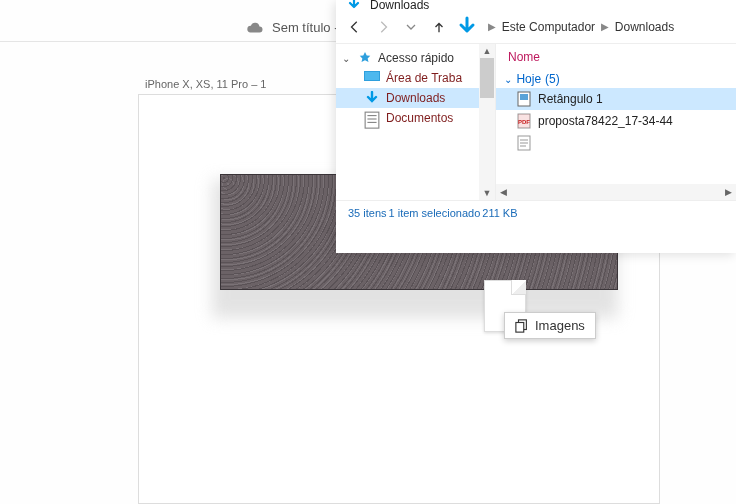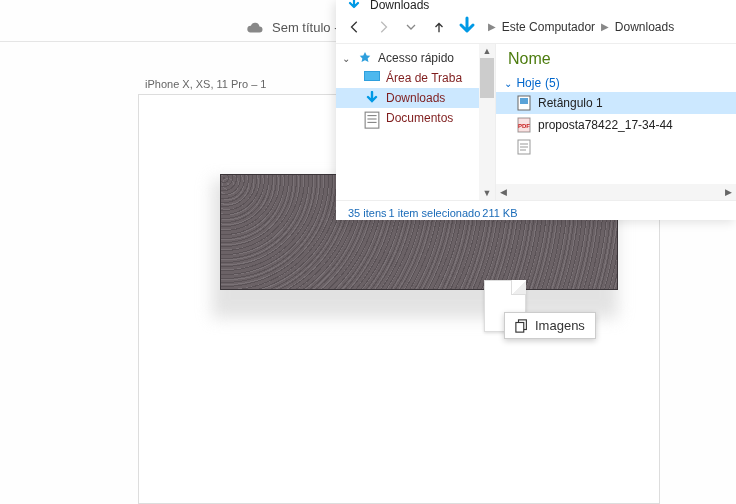--- a/index.html
+++ b/index.html
@@ -17,21 +17,21 @@
 
 
 .drag-ghost { position: absolute; left: 484px; top: 280px; width: 42px; height: 52px; background: #fff; border: 1px solid #ddd; box-shadow: 0 1px 3px rgba(0,0,0,0.15); }
 .drag-ghost::before { content: ""; position: absolute; right: -1px; top: -1px; width: 14px; height: 14px; background: linear-gradient(135deg, #fff 0 50%, #eee 50% 100%); border-left: 1px solid #ddd; border-bottom: 1px solid #ddd; }
 
 
 .copy-tip { position: absolute; left: 504px; top: 312px; background: #fff; border: 1px solid #ccc; box-shadow: 0 2px 6px rgba(0,0,0,0.2); padding: 5px 10px; display: flex; align-items: center; gap: 6px; font-size: 13px; color: #333; }
 .copy-icon { width: 14px; height: 14px; }
 
 
-.explorer { position: absolute; left: 336px; top: 0; width: 400px; height: 220px; background: #fff; box-shadow: -2px 2px 10px rgba(0,0,0,0.12); }
+.explorer { position: absolute; left: 336px; top: 0; width: 400px; height: 253px; background: #fff; box-shadow: -2px 2px 10px rgba(0,0,0,0.12); }
 .exp-titlebar { height: 10px; display: flex; align-items: center; padding: 0 10px; gap: 8px; }
 .exp-title-icon { width: 16px; height: 16px; }
 .exp-title { font-size: 12px; color: #222; }
 
 .exp-toolbar { height: 34px; border-bottom: 1px solid #eee; display: flex; align-items: center; padding: 0 8px; gap: 6px; font-size: 13px; }
 .nav-btn { width: 22px; height: 22px; display: flex; align-items: center; justify-content: center; color: #888; }
 .nav-btn.active { color: #333; }
 .dl-big-arrow { width: 22px; height: 22px; }
 .breadcrumb { display: flex; align-items: center; gap: 2px; color: #333; font-size: 12px; }
 .bc-sep { color: #888; padding: 0 4px; font-size: 10px; }
@@ -43,21 +43,21 @@
 .pin-icon { width: 14px; height: 14px; }
 .sb-item { display: flex; align-items: center; gap: 6px; padding: 3px 6px 3px 28px; color: #7f1d1d; position: relative; }
 .sb-item.selected { background: #cce8ff; }
 .sb-icon { width: 16px; height: 14px; flex-shrink: 0; }
 .sb-pin { position: absolute; right: 6px; top: 4px; color: #999; width: 12px; height: 12px; }
 .sb-scroll { position: absolute; right: 0; top: 0; width: 16px; height: 100%; background: #f5f5f5; display: flex; flex-direction: column; align-items: center; }
 .sb-thumb { width: 14px; height: 40px; background: #ccc; margin-top: 14px; }
 .sb-arrow { font-size: 9px; color: #666; position: absolute; }
 
 .exp-main { flex: 1; padding: 4px 0; font-size: 12px; position: relative; overflow: hidden; }
-.col-header { color: #4d7c0f; padding: 2px 12px; font-size: 16px; }
+.col-header { color: #be185d; padding: 2px 12px; font-size: 12px; }
 .group-row { display: flex; align-items: center; gap: 4px; padding: 6px 8px 2px 8px; color: #0066cc; font-size: 12px; }
 .file-row { display: flex; align-items: center; gap: 6px; padding: 3px 8px 3px 20px; color: #222; }
 .file-row.selected { background: #cce8ff; }
 .file-icon { width: 16px; height: 16px; flex-shrink: 0; }
 .hscroll { position: absolute; bottom: 0; left: 0; right: 0; height: 16px; background: #f5f5f5; display: flex; align-items: center; }
 .hscroll .harrow { font-size: 9px; color: #666; padding: 0 4px; }
 
 .exp-status { height: 24px; border-top: 1px solid #eee; display: flex; align-items: center; gap: 2px; padding: 0 12px; font-size: 11px; color: #1a6bb8; }
 </style>
 </head>

